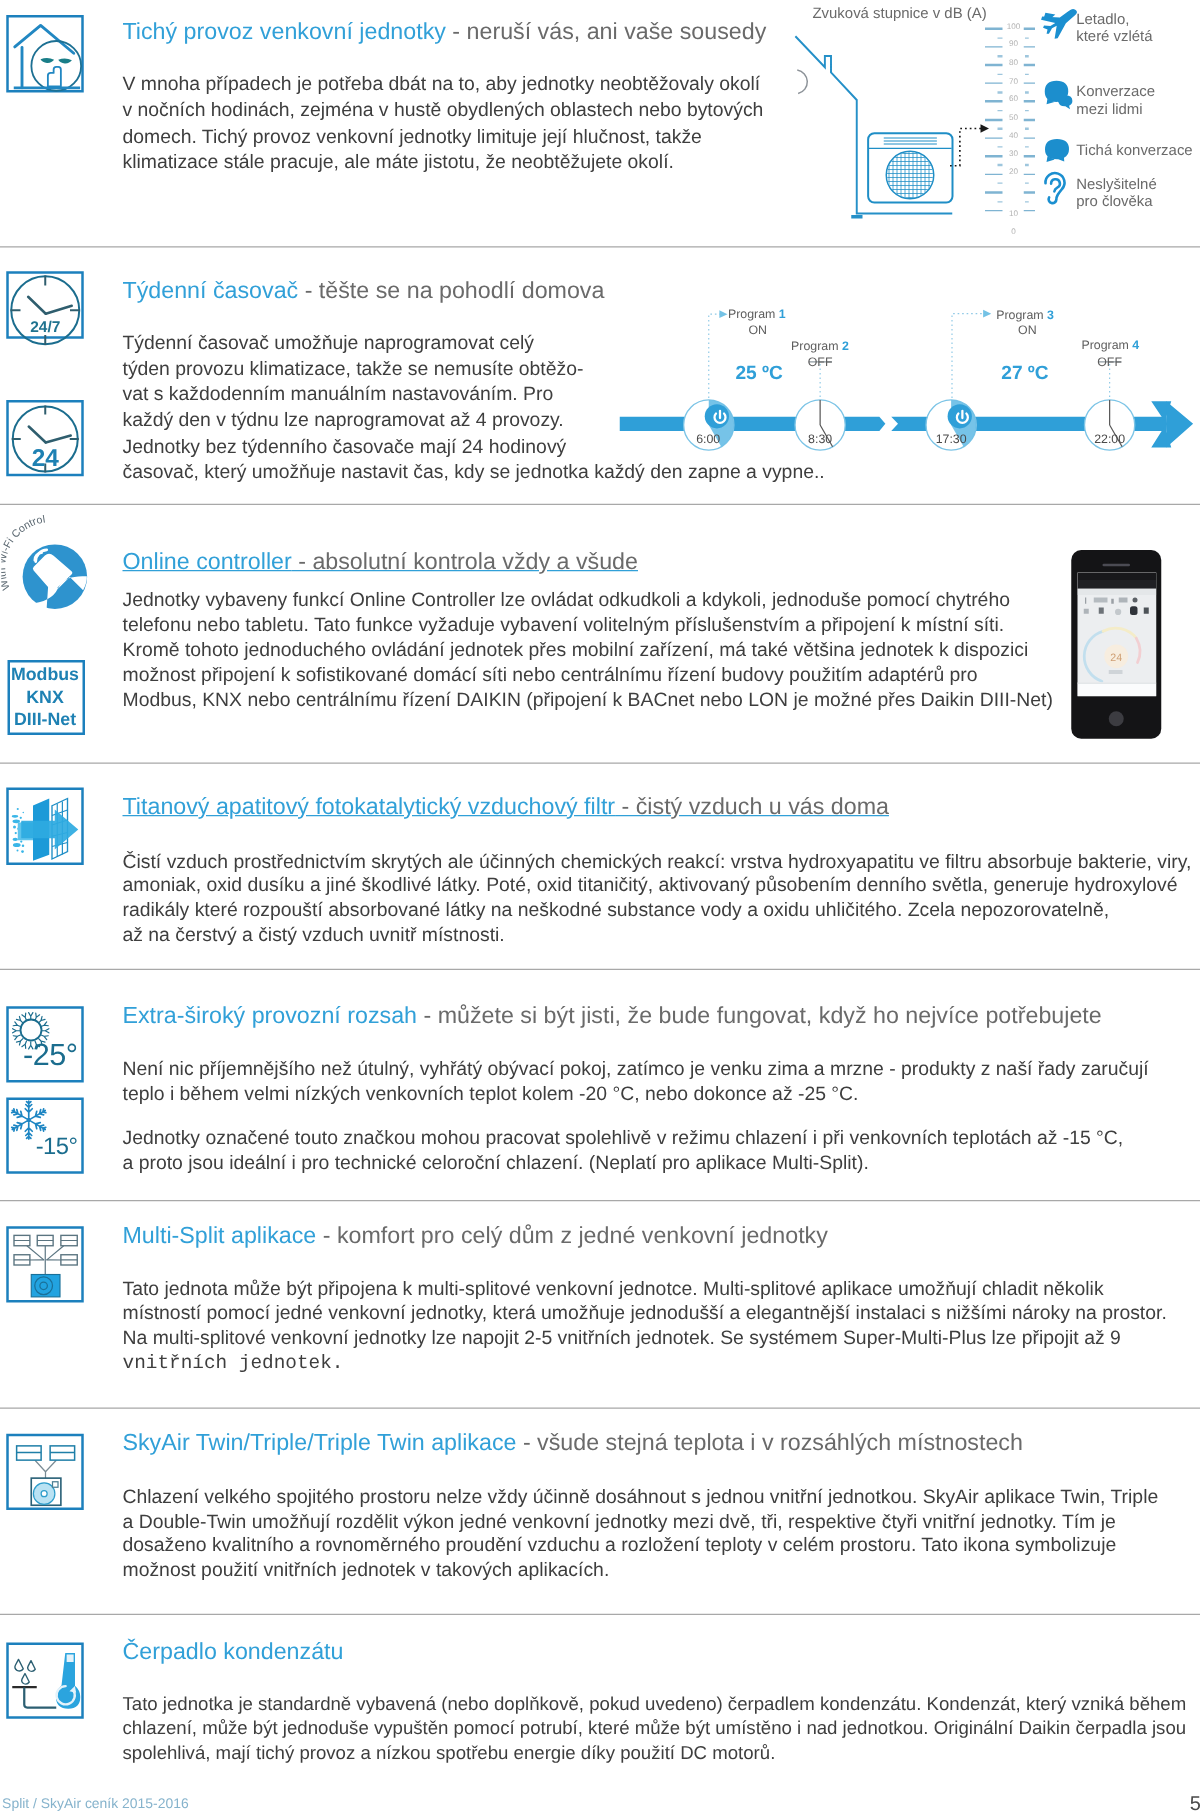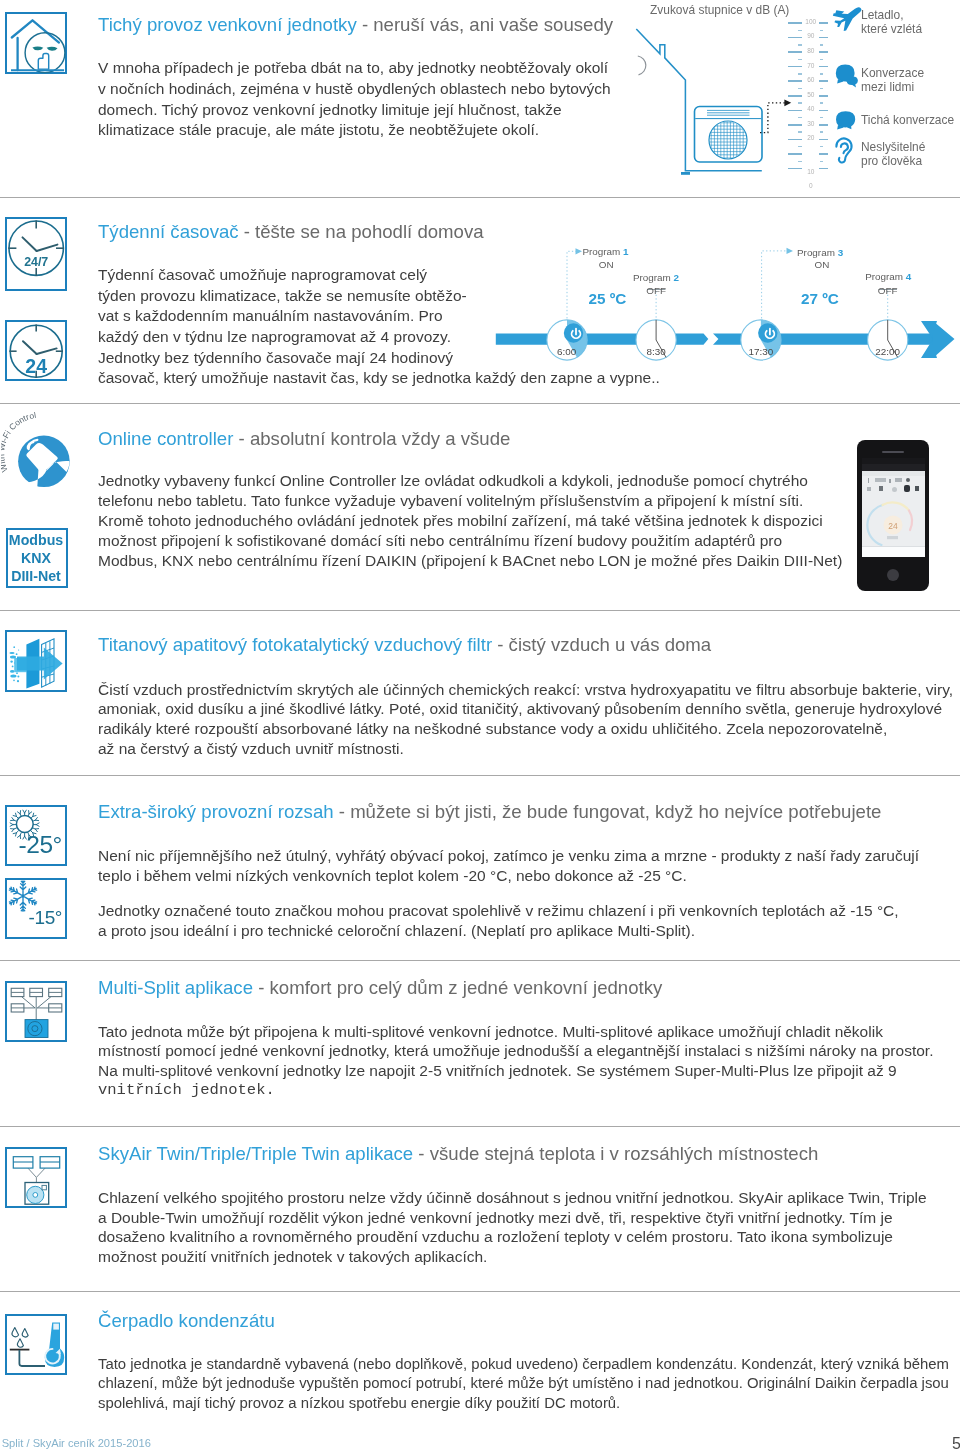--- a/index.html
+++ b/index.html
@@ -45,27 +45,27 @@
   <div class="bl" style="left:98px;top:81.0px;">v nočních hodinách, zejména v hustě obydlených oblastech nebo bytových</div>
   <div class="bl" style="left:98px;top:101.7px;">domech. Tichý provoz venkovní jednotky limituje její hlučnost, takže</div>
   <div class="bl" style="left:98px;top:122.4px;">klimatizace stále pracuje, ale máte jistotu, že neobtěžujete okolí.</div>
   <div class="head" style="left:98px;top:223.2px;"><span>Týdenní časovač</span><span class="sub"> - těšte se na pohodlí domova</span></div>
   <div class="bl" style="left:98px;top:266.8px;">Týdenní časovač umožňuje naprogramovat celý</div>
   <div class="bl" style="left:98px;top:287.5px;">týden provozu klimatizace, takže se nemusíte obtěžo-</div>
   <div class="bl" style="left:98px;top:308.2px;">vat s každodenním manuálním nastavováním. Pro</div>
   <div class="bl" style="left:98px;top:328.9px;">každý den v týdnu lze naprogramovat až 4 provozy.</div>
   <div class="bl" style="left:98px;top:349.6px;">Jednotky bez týdenního časovače mají 24 hodinový</div>
   <div class="bl" style="left:98px;top:370.3px;">časovač, který umožňuje nastavit čas, kdy se jednotka každý den zapne a vypne..</div>
-  <div class="head" style="left:98px;top:430.0px;"><span>Online controller</span><span class="sub"> - absolutní kontrola vždy a všude</span></div>
+  <div class="head" style="left:98px;top:440px;text-decoration:underline;"><span>Online controller</span><span class="sub"> - absolutní kontrola vždy a všude</span></div>
   <div class="bl" style="left:98px;top:473.3px;">Jednotky vybaveny funkcí Online Controller lze ovládat odkudkoli a kdykoli, jednoduše pomocí chytrého</div>
   <div class="bl" style="left:98px;top:493.1px;">telefonu nebo tabletu. Tato funkce vyžaduje vybavení volitelným příslušenstvím a připojení k místní síti.</div>
   <div class="bl" style="left:98px;top:532.7px;">možnost připojení k sofistikované domácí síti nebo centrálnímu řízení budovy použitím adaptérů pro</div>
   <div class="bl" style="left:98px;top:512.9px;">Kromě tohoto jednoduchého ovládání jednotek přes mobilní zařízení, má také většina jednotek k dispozici</div>
   <div class="bl" style="left:98px;top:552.5px;">Modbus, KNX nebo centrálnímu řízení DAIKIN (připojení k BACnet nebo LON je možné přes Daikin DIII-Net)</div>
-  <div class="head" style="left:98px;top:636.0px;"><span>Titanový apatitový fotokatalytický vzduchový filtr</span><span class="sub"> - čistý vzduch u vás doma</span></div>
+  <div class="head" style="left:98px;top:636.0px;text-decoration:underline;"><span>Titanový apatitový fotokatalytický vzduchový filtr</span><span class="sub"> - čistý vzduch u vás doma</span></div>
   <div class="bl" style="left:98px;top:681.5px;">Čistí vzduch prostřednictvím skrytých ale účinných chemických reakcí: vrstva hydroxyapatitu ve filtru absorbuje bakterie, viry,</div>
   <div class="bl" style="left:98px;top:701.2px;">amoniak, oxid dusíku a jiné škodlivé látky. Poté, oxid titaničitý, aktivovaný působením denního světla, generuje hydroxylové</div>
   <div class="bl" style="left:98px;top:720.9px;">radikály které rozpouští absorbované látky na neškodné substance vody a oxidu uhličitého. Zcela nepozorovatelně,</div>
   <div class="bl" style="left:98px;top:740.6px;">až na čerstvý a čistý vzduch uvnitř místnosti.</div>
   <div class="head" style="left:98px;top:803.2px;"><span>Extra-široký provozní rozsah</span><span class="sub"> - můžete si být jisti, že bude fungovat, když ho nejvíce potřebujete</span></div>
   <div class="bl" style="left:98px;top:848.0px;">Není nic příjemnějšího než útulný, vyhřátý obývací pokoj, zatímco je venku zima a mrzne - produkty z naší řady zaručují</div>
   <div class="bl" style="left:98px;top:867.7px;">teplo i během velmi nízkých venkovních teplot kolem -20 °C, nebo dokonce až -25 °C.</div>
   <div class="bl" style="left:98px;top:903.4px;">Jednotky označené touto značkou mohou pracovat spolehlivě v režimu chlazení i při venkovních teplotách až -15 °C,</div>
   <div class="bl" style="left:98px;top:923.1px;">a proto jsou ideální i pro technické celoroční chlazení. (Neplatí pro aplikace Multi-Split).</div>
   <div class="head" style="left:98px;top:979.2px;"><span>Multi-Split aplikace</span><span class="sub"> - komfort pro celý dům z jedné venkovní jednotky</span></div>
@@ -92,21 +92,21 @@
       <circle cx="40.0" cy="40.7" r="19.9" fill="none" stroke="#1d7093" stroke-width="1.45"></circle>
       <g fill="#1a7e88">
         <path d="M27.4 35.4 q5.8 -2.1 10.9 0.4 q-2.0 2.7 -5.7 2.5 q-3.7 -0.2 -5.2 -2.9 z"></path>
         <path d="M41.6 35.8 q5.8 -2.1 10.9 0.4 q-2.0 2.7 -5.7 2.5 q-3.7 -0.2 -5.2 -2.9 z"></path>
       </g>
       <path d="M41.6 41.5 q2.1 0 2.1 2.2 L43.7 57.1 L33.3 57.1 L33.3 48.5 q0 -2.2 2.2 -2.2 L37.9 46.3 L37.9 43.7 q0 -2.2 2.1 -2.2 z" fill="#fff" stroke="#2187c2" stroke-width="1.45" stroke-linejoin="round"></path>
       <path d="M6.0 58.3 L59.1 58.3" stroke="#2187c2" stroke-width="2.1"></path>
     </svg>
   </div>
 
-  <div class="icon-box" style="left:5px;top:217px;width:62px;height:74px;">
+  <div class="icon-box" style="left:5px;top:217px;width:62px;height:54px;">
     <svg width="66" height="66" viewBox="0 0 66 66" style="position:absolute;left:-2.4px;top:-2.4px;overflow:visible;">
       <circle cx="31.2" cy="31.2" r="27.2" fill="none" stroke="#1b6d8e" stroke-width="1.6"></circle>
       <g stroke="#2f5e6e" stroke-width="1.6" stroke-linecap="butt">
         <path d="M31.2 3.4 L31.2 11.4"></path>
         <path d="M31.2 51.0 L31.2 59.0"></path>
         <path d="M3.4 31.2 L11.4 31.2"></path>
         <path d="M51.0 31.2 L59.0 31.2"></path>
       </g>
       <g stroke="#2f5e6e" stroke-width="2.0" stroke-linecap="round" fill="none">
         <path d="M17.5 20.4 L31.6 34.0"></path>

